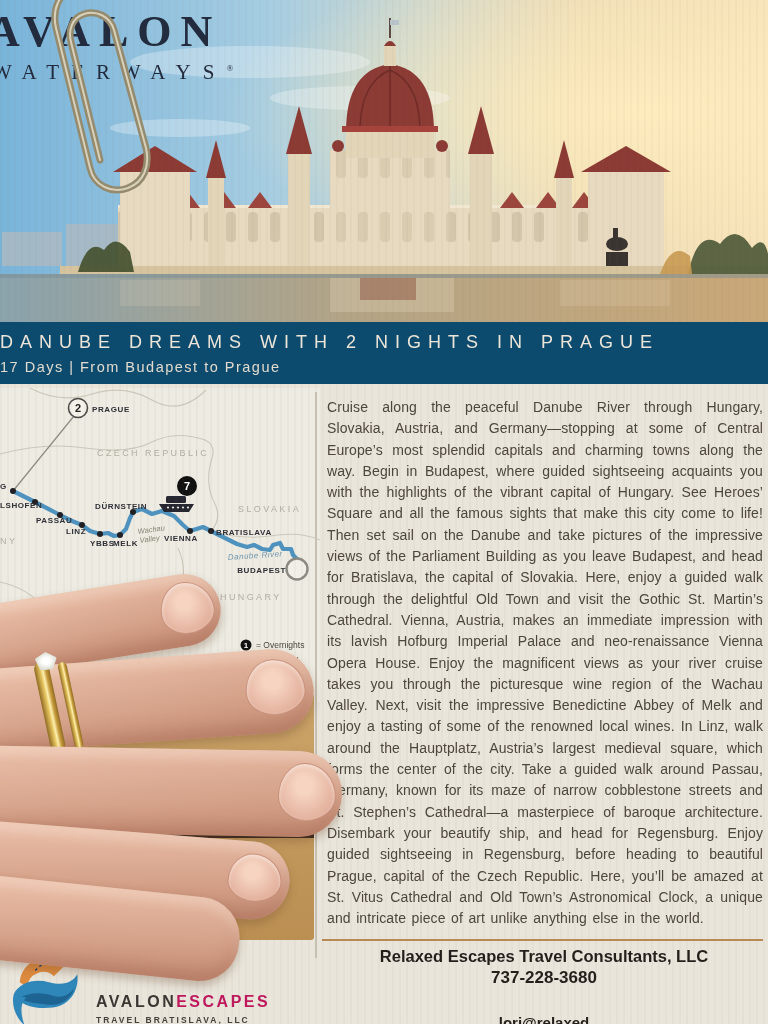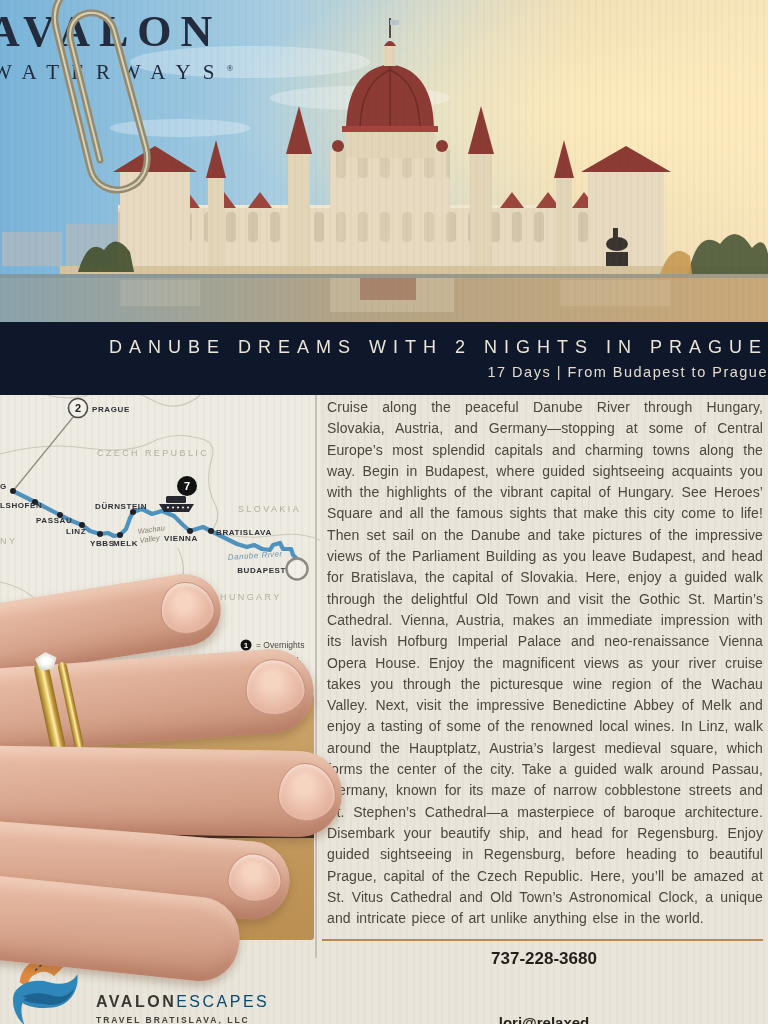--- a/index.html
+++ b/index.html
@@ -8,22 +8,22 @@
   .page::after{content:"";position:absolute;inset:0;pointer-events:none;
         background:repeating-linear-gradient(90deg,rgba(120,110,90,.045) 0 2px,rgba(255,255,255,0) 2px 7px);}
   
   .photo{position:absolute;left:0;top:0;width:768px;height:322px;}
   .brand{position:absolute;left:-12px;top:10px;color:#232c3e;font-family:"Liberation Serif",serif;z-index:4;}
   .brand .nm{font-size:44px;letter-spacing:9px;font-weight:600;line-height:1;}
   .brand .ww{font-size:21px;letter-spacing:12px;font-weight:500;margin-top:6px;margin-left:4px;}
   .brand sup{font-size:9px;letter-spacing:0;}
   .clip{position:absolute;left:16px;top:-16px;z-index:5;}
   
-  .banner{position:absolute;left:0;top:322px;width:768px;height:73px;background:#0f172a;
-          display:flex;flex-direction:column;align-items:flex-end;justify-content:center;z-index:3;}
+  .banner{position:absolute;left:0;top:322px;width:768px;height:62px;background:#0c4a6e;
+          display:flex;flex-direction:column;align-items:flex-start;justify-content:center;z-index:3;}
   .banner .t{color:#ece5d8;font-size:18px;letter-spacing:7px;font-weight:500;}
   .banner .s{color:#e2dbce;font-size:14.5px;letter-spacing:1.5px;margin-top:6px;}
   
   .mapwrap{position:absolute;left:0;top:388px;width:320px;height:314px;}
   .map-city{font-size:8px;font-weight:bold;fill:#2e2e36;letter-spacing:.6px;}
   .map-country{font-size:9px;fill:#b3afa3;letter-spacing:2.4px;}
   .map-italic{font-size:7.5px;font-style:italic;fill:#8b8678;}
   .map-river{font-size:8px;font-style:italic;fill:#6f95ac;letter-spacing:.5px;}
   .map-legend{font-size:8.5px;fill:#4a463e;}
   
@@ -66,21 +66,21 @@
   .sep{position:absolute;left:322px;top:939px;width:441px;height:2px;background:#b68a52;z-index:2;}
   .contact{position:absolute;left:320px;top:947px;width:448px;text-align:center;color:#241f1b;z-index:2;}
   .contact .co{font-size:16.5px;font-weight:bold;}
   .contact .nm{font-size:15.5px;font-weight:bold;margin-top:3px;}
   .contact .ph{font-size:17px;font-weight:bold;margin-top:2px;}
   .email{position:absolute;left:320px;top:1014px;width:448px;text-align:center;
          font-size:15px;font-weight:bold;color:#241f1b;z-index:2;}
   .lg-icon{position:absolute;left:6px;top:948px;z-index:2;}
   .lg-text{position:absolute;left:96px;top:993px;z-index:2;}
   .lg-text .r1{font-size:16px;letter-spacing:2.5px;color:#3a3632;font-weight:bold;}
-  .lg-text .r1 .lt{font-weight:400;color:#0c4a6e;margin-top:30px;}
+  .lg-text .r1 .lt{font-weight:700;color:#be185d;margin-top:30px;}
   .lg-text .r2{font-size:8.5px;font-weight:bold;letter-spacing:2px;color:#45413c;margin-top:4px;}
 </style>
 </head>
 <body>
 
 <div class="page">
 
   <svg class="photo" viewBox="0 0 768 322" aria-hidden="true">
     <defs>
       <linearGradient id="sky" x1="0" y1="0" x2="1" y2="0">
@@ -278,20 +278,21 @@
       <div>aying by CC)</div>
     </div>
   </div>
 
   <div class="divider"></div>
 
   <div class="article">Cruise along the peaceful Danube River through Hungary, Slovakia, Austria, and Germany—stopping at some of Central Europe’s most splendid capitals and charming towns along the way.  Begin in Budapest, where guided sightseeing acquaints you with the highlights of the vibrant capital of Hungary. See Heroes’ Square and all the famous sights that make this city come to life! Then set sail on the Danube and take pictures of the impressive views of the Parliament Building as you leave Budapest, and head for Bratislava, the capital of Slovakia. Here, enjoy a guided walk through the delightful Old Town and visit the Gothic St. Martin’s Cathedral.  Vienna, Austria, makes an immediate impression with its lavish Hofburg Imperial Palace and neo-renaissance Vienna Opera House. Enjoy the magnificent views as your river cruise takes you through the picturesque wine region of the Wachau Valley.  Next, visit the impressive Benedictine Abbey of Melk and enjoy a tasting of some of the renowned local wines. In Linz, walk around the Hauptplatz, Austria’s largest medieval square, which forms the center of the city. Take a guided walk around Passau, Germany, known for its maze of narrow cobblestone streets and St. Stephen’s Cathedral—a masterpiece of baroque architecture.  Disembark your beautify ship, and head for Regensburg.  Enjoy guided sightseeing in Regensburg, before heading to beautiful Prague, capital of the Czech Republic. Here, you’ll be amazed at St. Vitus Cathedral and Old Town’s Astronomical Clock, a unique and intricate piece of art unlike anything else in the world.</div>
 
   <div class="sep"></div>
   <div class="contact">
+    <div class="co">Relaxed Escapes Travel Consultants, LLC</div>
     <div class="ph">737-228-3680</div>
   </div>
   <div class="email">lori@relaxed</div>
 
   <svg class="lg-icon" width="88" height="84" viewBox="0 0 90 84">
     <path d="M 14,34 A 27,27 0 0 1 60,17 L 49,28 A 16,16 0 0 0 22,39 Z" fill="#dd8a3e"></path>
     <path d="M 8,46 C 14,34 30,30 44,34 C 60,38 68,34 73,26 C 75,44 64,58 48,60 C 30,62 14,58 8,46 Z" fill="#2f86b8"></path>
     <path d="M 14,50 C 24,44 38,44 48,48 C 58,51 66,46 70,40 C 66,52 56,58 44,57 C 32,56 20,55 14,50 Z" fill="#1d6492"></path>
     <path d="M 8,46 C 5,58 10,70 19,78 C 14,65 15,54 21,50 Z" fill="#2f86b8"></path>
     <path d="M 30,22 Q 48,4 72,7" stroke="#1c3e66" stroke-width="1.6" stroke-dasharray="2.5,3" fill="none"></path>

